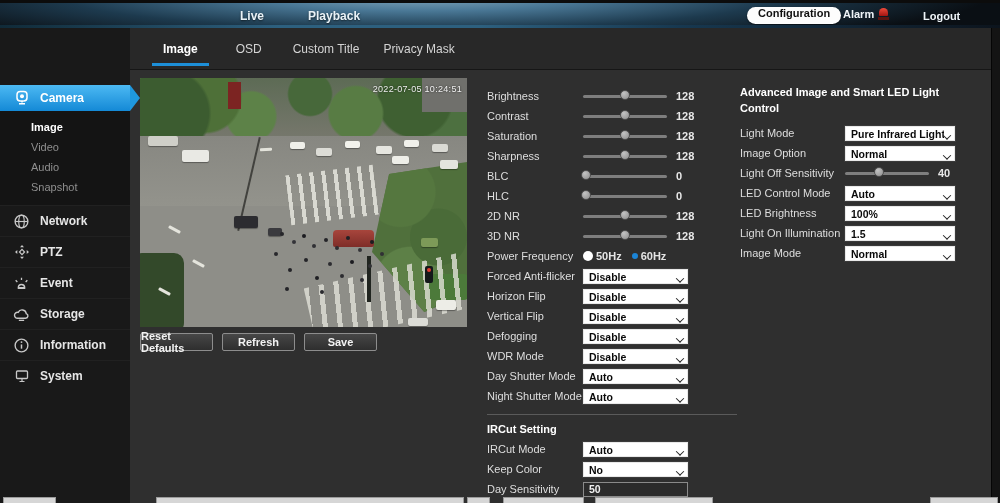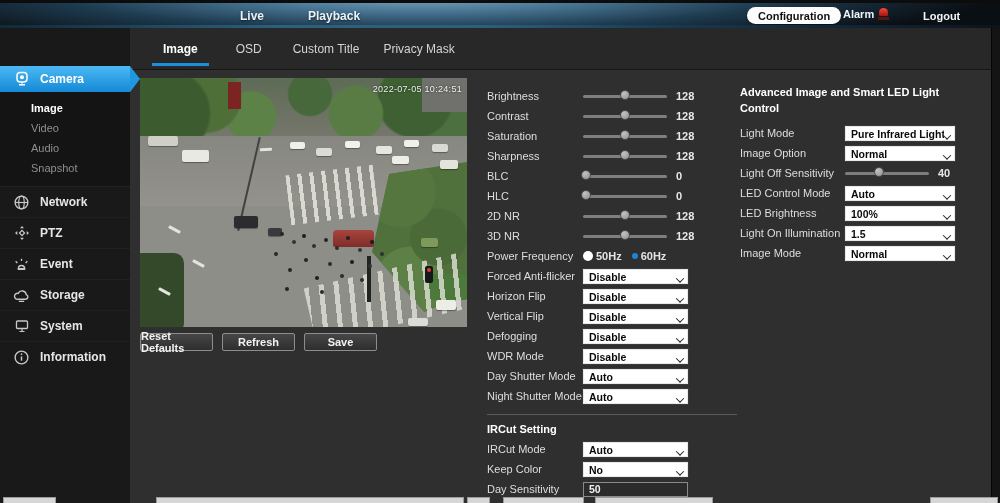--- a/index.html
+++ b/index.html
@@ -7,31 +7,31 @@
   .page { position:relative; width:1000px; height:503px; background:#2f2f2f; overflow:hidden; font-family:"Liberation Sans", sans-serif; }
 
   
   .topbar { position:absolute; left:0; top:0; width:1000px; height:28px;
     background:radial-gradient(ellipse 60% 220% at 42% -30%, #86aabf 0%, #4a7896 28%, #1d3a4e 60%, #0a0f14 95%);
     border-top:3px solid #0c0c0c; z-index:10; }
   .topbar::after { content:''; position:absolute; left:0; right:0; bottom:0; height:3px;
     background:linear-gradient(90deg, #102a38 0%, #2d607f 28%, #2d607f 48%, #173850 68%, #0c141d 100%); }
   .top-tabs { position:absolute; left:240px; top:0; height:25px; display:flex; gap:44px; align-items:center; }
   .top-tab { color:#e9f2f7; font-size:12px; font-weight:bold; text-shadow:0 1px 2px rgba(0,0,0,.6); cursor:pointer; }
-  .config-btn { position:absolute; left:747px; top:4px; height:17px; padding:8px 11px; background:#fdfdfd; border-radius:9px;
-    display:flex; align-items:center; color:#111; font-size:11px; font-weight:bold; box-shadow:0 1px 2px rgba(0,0,0,.5); }
+  .config-btn { position:absolute; left:747px; top:4px; height:17px; padding:0 11px; background:#fdfdfd; border-radius:9px;
+    display:flex; color:#111; font-size:11px; font-weight:bold; box-shadow:0 1px 2px rgba(0,0,0,.5); }
   .alarm { position:absolute; left:843px; top:5px; display:flex; align-items:flex-end; gap:4px; color:#eef4f8; font-size:11px; font-weight:bold; }
   .siren { position:relative; width:11px; height:12px; }
   .siren .dome { position:absolute; left:1px; top:0; width:9px; height:8px; background:linear-gradient(#f04a3a,#a31512); border-radius:5px 5px 1px 1px; }
   .siren .base { position:absolute; left:0; bottom:0; width:11px; height:3px; background:#5b1410; }
   .logout { position:absolute; left:923px; top:7px; color:#eef4f8; font-size:11px; font-weight:bold; }
 
   
   .sidebar { position:absolute; left:0; top:28px; width:130px; height:475px; background:#191919; z-index:6; }
-  .menu { padding-top:38px; }
+  .menu { padding-top:57px; }
   .menu-item { position:relative; height:31px; display:flex; align-items:center; padding-left:13px; gap:10px;
     color:#e6e6e6; font-size:12px; font-weight:bold; border-top:1px solid #212121; cursor:pointer; }
   .menu-item .mi-icon { width:17px; height:17px; display:flex; align-items:center; justify-content:center; flex:none; }
   .menu-item.active { height:26px; border-top:none;
     background:linear-gradient(#4cb9f3, #1489d6); color:#fff; }
   .menu-item.active::after { content:''; position:absolute; right:-10px; top:0;
     border-top:13px solid transparent; border-bottom:13px solid transparent; border-left:10px solid #1f98df; }
   .submenu { background:#141414; padding:6px 0 8px 0; }
   .submenu-item { height:20px; display:flex; align-items:center; padding-left:31px; font-size:11px; color:#8f8f8f; cursor:pointer; }
   .submenu-item.active { color:#fff; font-weight:bold; }
@@ -204,36 +204,36 @@
         <span class="mi-icon">
           <svg width="17" height="17" viewBox="0 0 16 16">
               <path d="M4.5 11.5a2.8 2.8 0 11.4-5.5 4 4 0 017.6 1.2 2.2 2.2 0 01-.6 4.3z" fill="none" stroke="#c8c8c8" stroke-width="1.3"></path>
               <path d="M5.5 13.5h5" stroke="#c8c8c8" stroke-width="1.2"></path>
             </svg>
         </span>
         <span>Storage</span>
       </div>
       <div class="menu-item">
         <span class="mi-icon">
-          <svg width="16" height="16" viewBox="0 0 16 16">
-              <rect x="2.5" y="3" width="11" height="7.5" rx="1" fill="none" stroke="#c8c8c8" stroke-width="1.3"></rect>
-              <path d="M8 10.5v2.5M5.5 13.5h5" stroke="#c8c8c8" stroke-width="1.2"></path>
-            </svg>
-        </span>
-        <span>System</span>
-      </div>
-      <div class="menu-item">
-        <span class="mi-icon">
           <svg width="17" height="17" viewBox="0 0 16 16">
               <circle cx="8" cy="8" r="6" fill="none" stroke="#c8c8c8" stroke-width="1.3"></circle>
               <path d="M8 7v4" stroke="#c8c8c8" stroke-width="1.4"></path>
               <circle cx="8" cy="4.8" r=".9" fill="#c8c8c8"></circle>
             </svg>
         </span>
         <span>Information</span>
+      </div>
+      <div class="menu-item">
+        <span class="mi-icon">
+          <svg width="16" height="16" viewBox="0 0 16 16">
+              <rect x="2.5" y="3" width="11" height="7.5" rx="1" fill="none" stroke="#c8c8c8" stroke-width="1.3"></rect>
+              <path d="M8 10.5v2.5M5.5 13.5h5" stroke="#c8c8c8" stroke-width="1.2"></path>
+            </svg>
+        </span>
+        <span>System</span>
       </div>
     </div>
   </div>
 
   <div class="tabs">
     <div class="tab active">
         <span>Image</span>
       </div>
     <div class="tab">
         <span>OSD</span>

